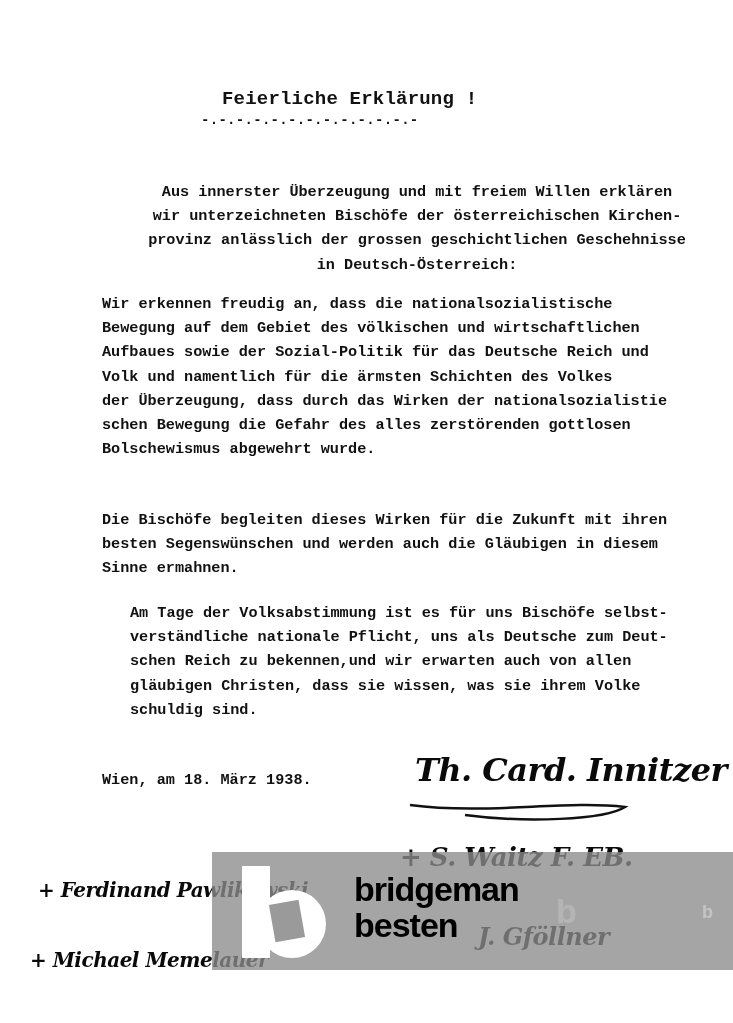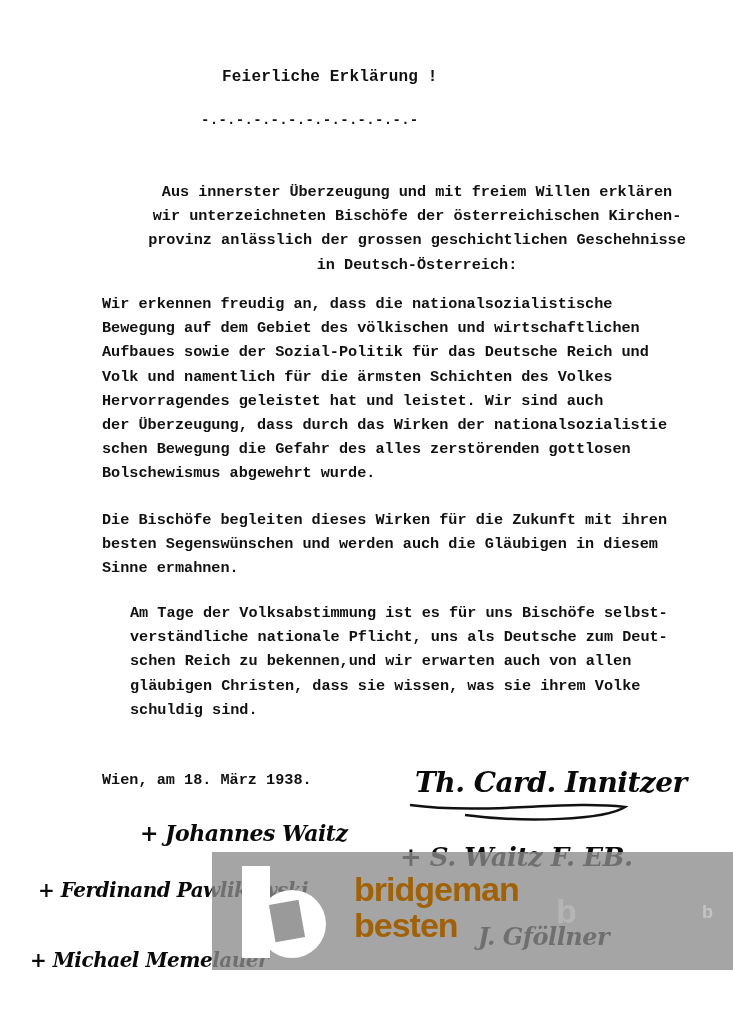--- a/index.html
+++ b/index.html
@@ -1,21 +1,21 @@
 <!DOCTYPE html>
 <html><head>
 <meta charset="utf-8">
 <style>
   html, body { margin: 0; padding: 0; }
   body {
     width: 733px; height: 1023px; background: #ffffff; position: relative; overflow: hidden;
     font-family: "Liberation Mono", "DejaVu Sans Mono", monospace; color: #111;
   }
   .doc-title {
-    position: absolute; left: 222px; top: 68px; font-size: 16px; font-weight: bold; letter-spacing: 0.2px;
+    position: absolute; left: 222px; top: 88px; font-size: 19px; font-weight: bold; letter-spacing: 0.2px;
   }
   .title-rule {
     position: absolute; left: 201px; top: 112px; font-size: 14px; font-weight: bold; letter-spacing: 0.3px;
   }
   .para { position: absolute; left: 102px; width: 630px; font-size: 15.2px; font-weight: bold; line-height: 24.2px; }
   .para .line { display: block; white-space: pre; }
   #p1 { top: 180px; text-align: center; }
   #p2 { top: 292px; }
   #p3 { top: 508px; }
   #p4 { top: 601px; margin-left: 28px; }
@@ -23,21 +23,21 @@
   .signatures { position: absolute; left: 0; top: 750px; width: 733px; height: 230px; }
   .sig {
     position: absolute; font-family: "DejaVu Serif", serif; font-style: italic; font-size: 22px; color: #0a0a0a;
     white-space: nowrap; font-weight: bold; letter-spacing: -0.5px;
   }
   .watermark {
     position: absolute; left: 212px; top: 852px; width: 521px; height: 118px; background: rgba(140,140,140,0.78);
   }
   .wm-logo { position: absolute; left: 30px; top: 14px; width: 90px; height: 92px; }
   .wm-text {
-    position: absolute; left: 142px; font-family: "Liberation Sans", sans-serif; color: #a16207; font-weight: bold;
+    position: absolute; left: 142px; font-family: "Liberation Sans", sans-serif; color: #000000; font-weight: bold;
     font-size: 34px; letter-spacing: -1px; line-height: 34px;
   }
   .wm-text.t1 { top: 20px; }
   .wm-text.t2 { top: 56px; }
   .wm-small {
     position: absolute; font-family: "Liberation Sans", sans-serif; color: rgba(255,255,255,0.35); font-weight: bold;
   }
 </style>
 </head>
 <body>
@@ -51,21 +51,20 @@
     <span class="line">wir unterzeichneten Bischöfe der österreichischen Kirchen-</span>
     <span class="line">provinz anlässlich der grossen geschichtlichen Geschehnisse</span>
     <span class="line">in Deutsch-Österreich:</span>
   </div>
 
   <div class="para" id="p2">
     <span class="line">Wir erkennen freudig an, dass die nationalsozialistische</span>
     <span class="line">Bewegung auf dem Gebiet des völkischen und wirtschaftlichen</span>
     <span class="line">Aufbaues sowie der Sozial-Politik für das Deutsche Reich und</span>
     <span class="line">Volk und namentlich für die ärmsten Schichten des Volkes</span>
-    <span class="line">Hervorragendes geleistet hat und leistet. Wir sind auch</span>
     <span class="line">der Überzeugung, dass durch das Wirken der nationalsozialistie</span>
     <span class="line">schen Bewegung die Gefahr des alles zerstörenden gottlosen</span>
     <span class="line">Bolschewismus abgewehrt wurde.</span>
   </div>
 
   <div class="para" id="p3">
     <span class="line">Die Bischöfe begleiten dieses Wirken für die Zukunft mit ihren</span>
     <span class="line">besten Segenswünschen und werden auch die Gläubigen in diesem</span>
     <span class="line">Sinne ermahnen.</span>
   </div>
@@ -74,25 +73,24 @@
     <span class="line">Am Tage der Volksabstimmung ist es für uns Bischöfe selbst-</span>
     <span class="line">verständliche nationale Pflicht, uns als Deutsche zum Deut-</span>
     <span class="line">schen Reich zu bekennen,und wir erwarten auch von allen</span>
     <span class="line">gläubigen Christen, dass sie wissen, was sie ihrem Volke</span>
     <span class="line">schuldig sind.</span>
   </div>
 
   <div class="dateline">Wien, am 18. März 1938.</div>
 
   <div class="signatures">
-    <span class="sig" style="left:415px; top:16px; font-size:28px;text-align:center;">Th. Card. Innitzer</span>
+    <span class="sig" style="left:415px; top:1px; font-size:32px;text-align:center;">Th. Card. Innitzer</span>
     <svg style="position:absolute; left:405px; top:35px;" width="230" height="40">
       <path d="M5 20 C 80 30, 160 15, 220 22 C 200 35, 120 38, 60 30" stroke="#111" stroke-width="2.5" fill="none"></path>
     </svg>
-    <span class="sig" style="left:140px; top:70px;">+ Johannes Waitz</span>
     <span class="sig" style="left:400px; top:92px; font-size:26px;">+ S. Waitz F. EB.</span>
     <span class="sig" style="left:38px; top:128px; font-size:20px;">+ Ferdinand Pawlikowski</span>
     <span class="sig" style="left:30px; top:198px; font-size:20px;">+ Michael Memelauer</span>
     <span class="sig" style="left:478px; top:172px; font-size:24px;">J. Gföllner</span>
   </div>
 
   <div class="watermark">
     <svg class="wm-logo" viewBox="0 0 90 92">
       <rect x="0" y="0" width="28" height="92" fill="#fff"></rect>
       <circle cx="50" cy="58" r="34" fill="#fff"></circle>

